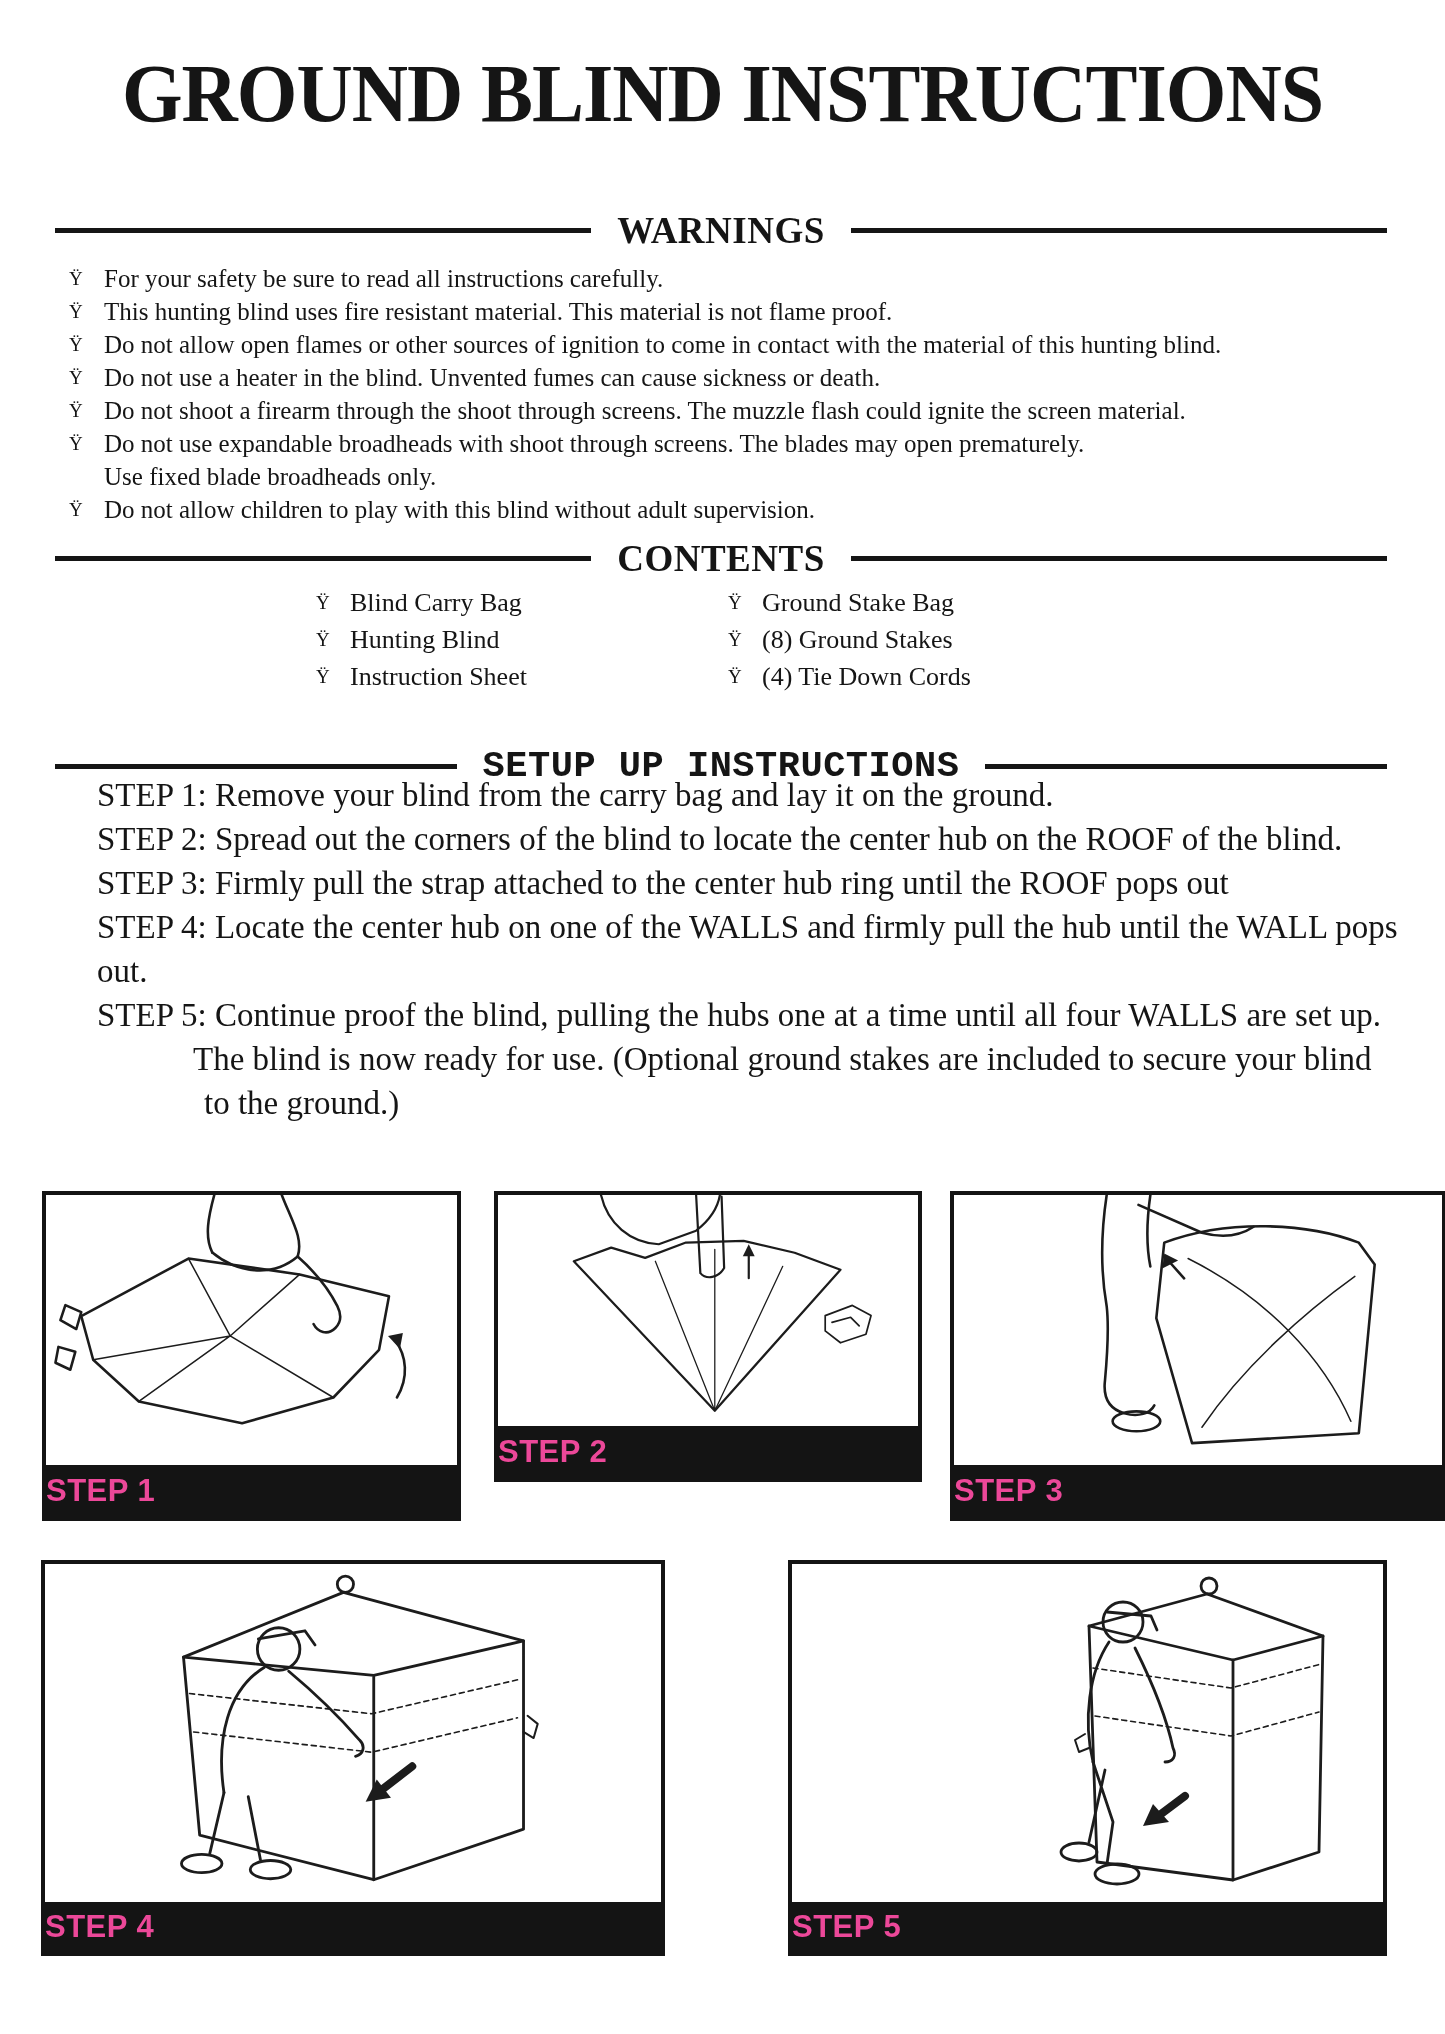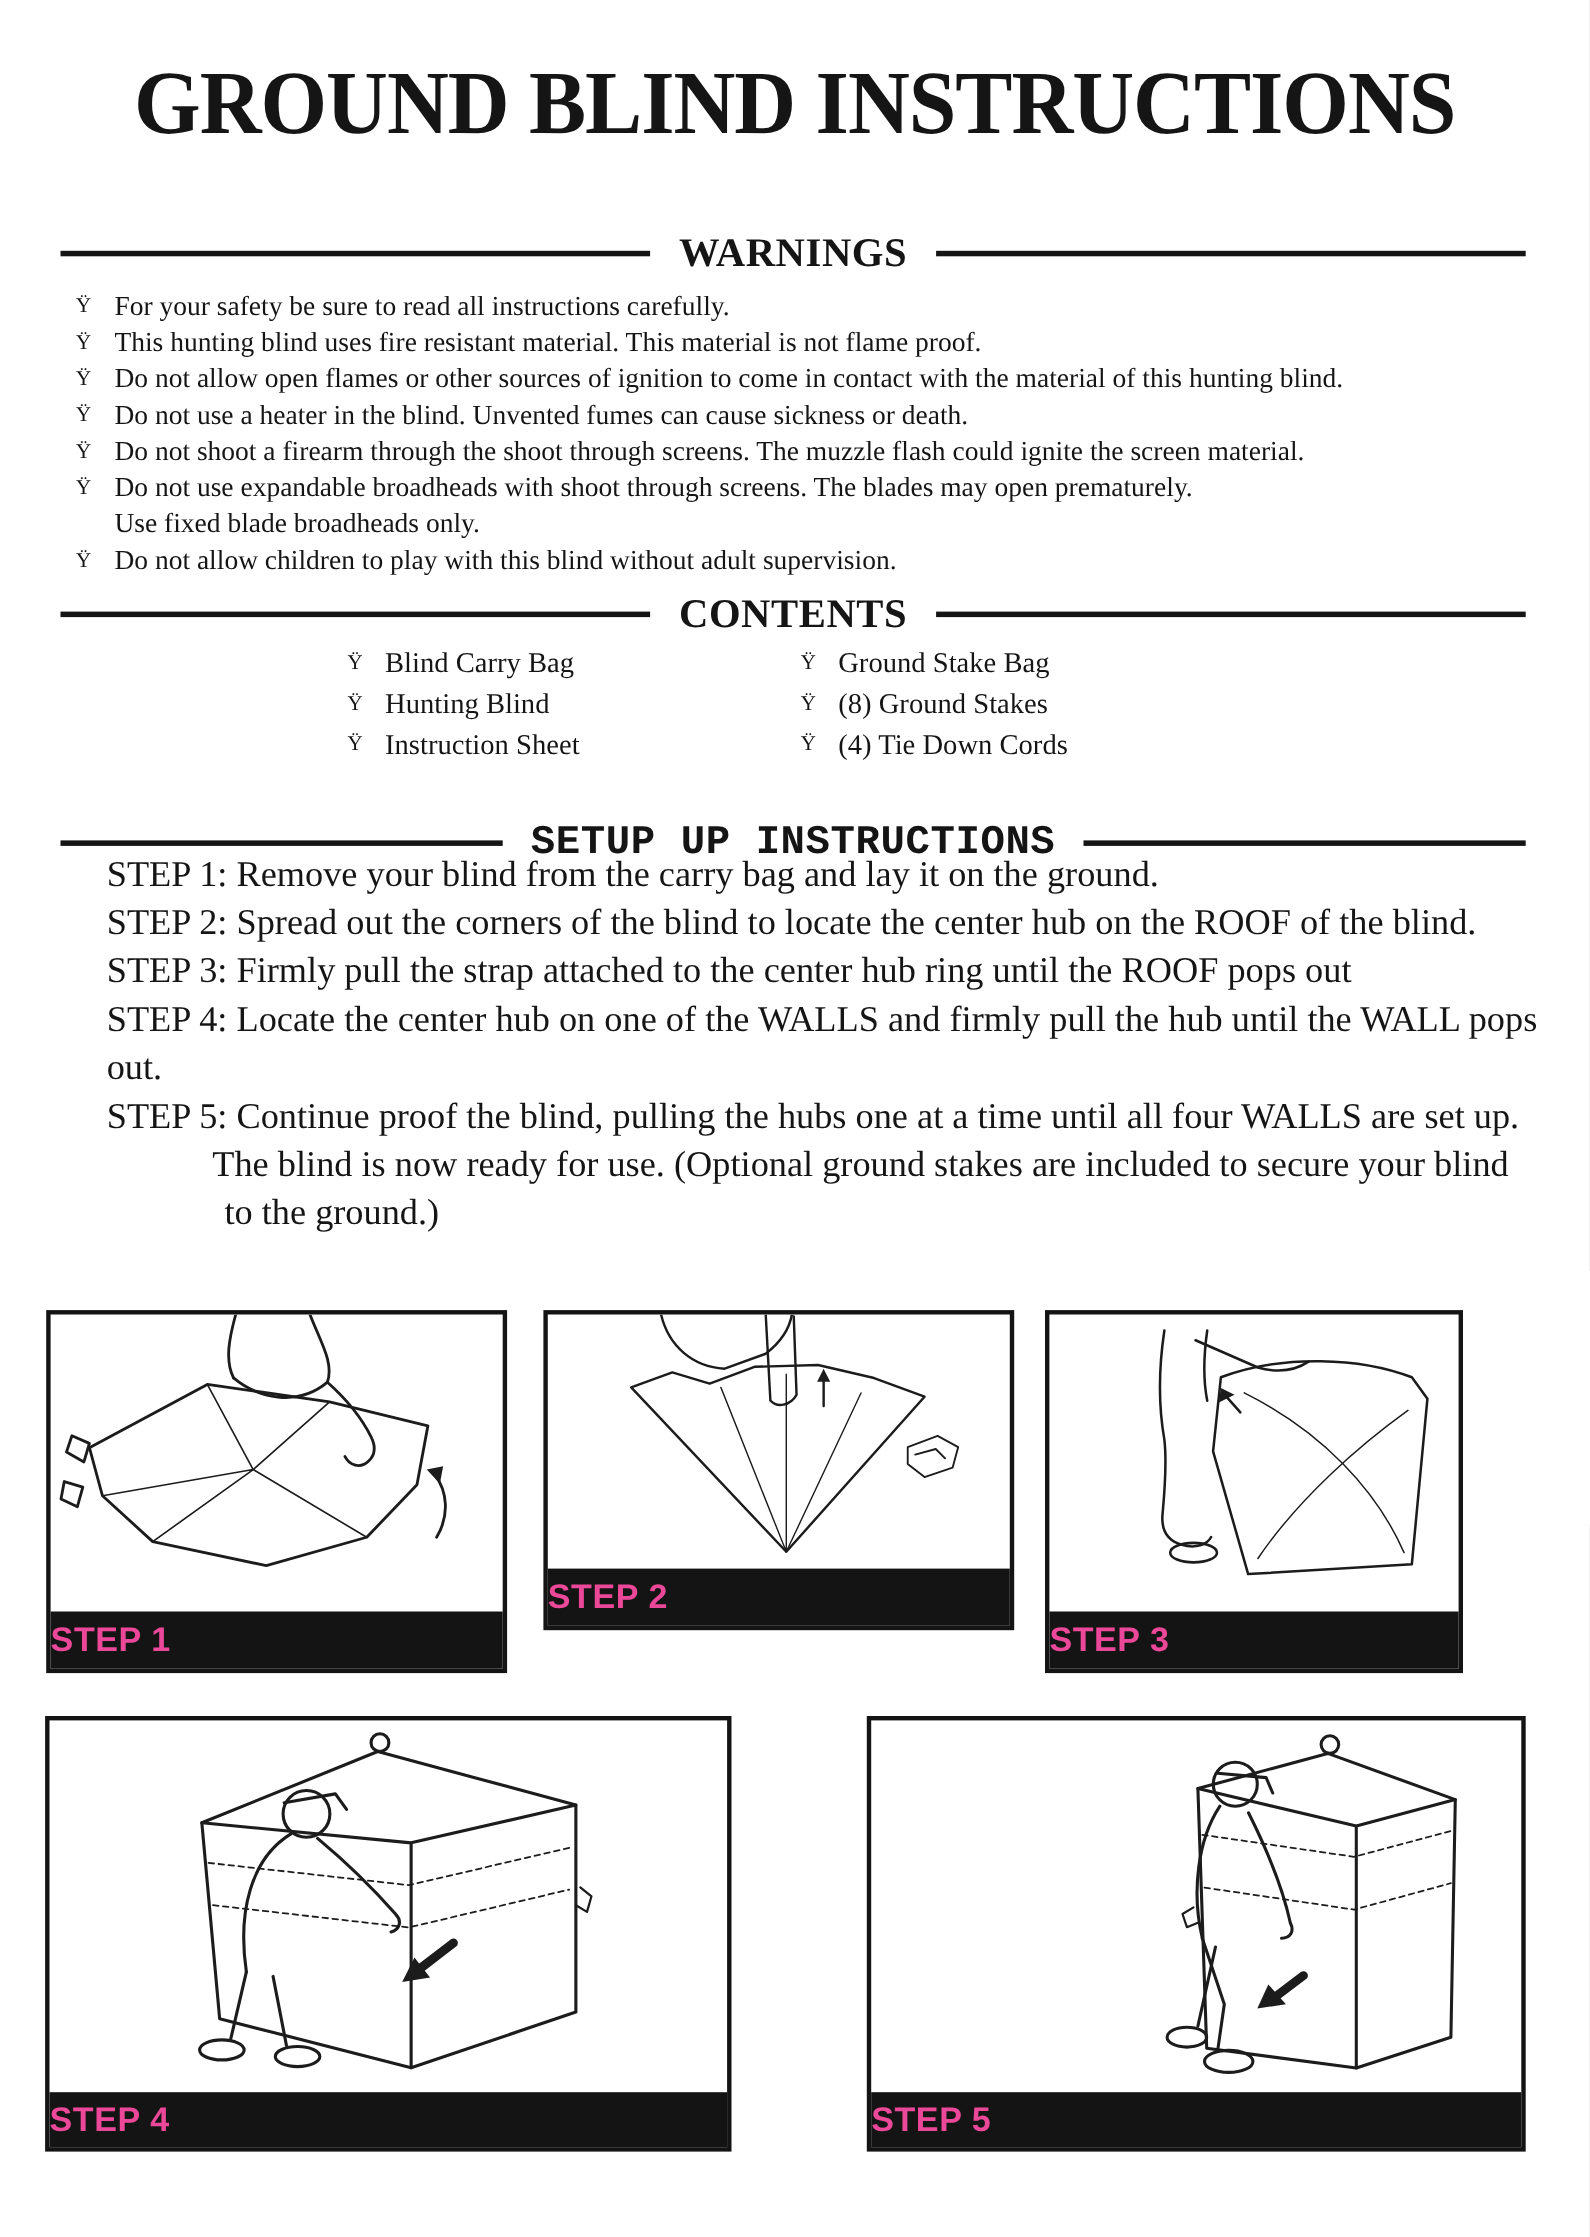--- a/index.html
+++ b/index.html
@@ -52,21 +52,21 @@
   }
   .panel .art{position:absolute;left:0;right:0;top:0;overflow:hidden;}
   .panel .bar{
     position:absolute;left:0;right:0;bottom:0;background:#141414;
     display:flex;align-items:center;justify-content:flex-start;
     color:#ec4899;font-family:"Liberation Sans", sans-serif;
     font-weight:bold;font-size:31px;letter-spacing:0.5px;
   }
   .panel.p1{left:42px;top:1191px;width:419px;height:330px;}
   .panel.p2{left:494px;top:1191px;width:428px;height:291px;}
-  .panel.p3{left:950px;top:1191px;width:380px;height:330px;}
+  .panel.p3{left:950px;top:1191px;width:496px;height:330px;}
   .panel.p4{left:41px;top:1560px;width:624px;height:396px;}
   .panel.p5{left:788px;top:1560px;width:599px;height:396px;}
   .panel.p1 .art,.panel.p2 .art,.panel.p3 .art{bottom:52px;}
   .panel.p1 .bar,.panel.p2 .bar,.panel.p3 .bar{height:52px;}
   .panel.p4 .art,.panel.p5 .art{bottom:50px;}
   .panel.p4 .bar,.panel.p5 .bar{height:50px;}
   .panel svg{display:block;width:100%;height:100%;}
 </style>
 </head>
 <body>

